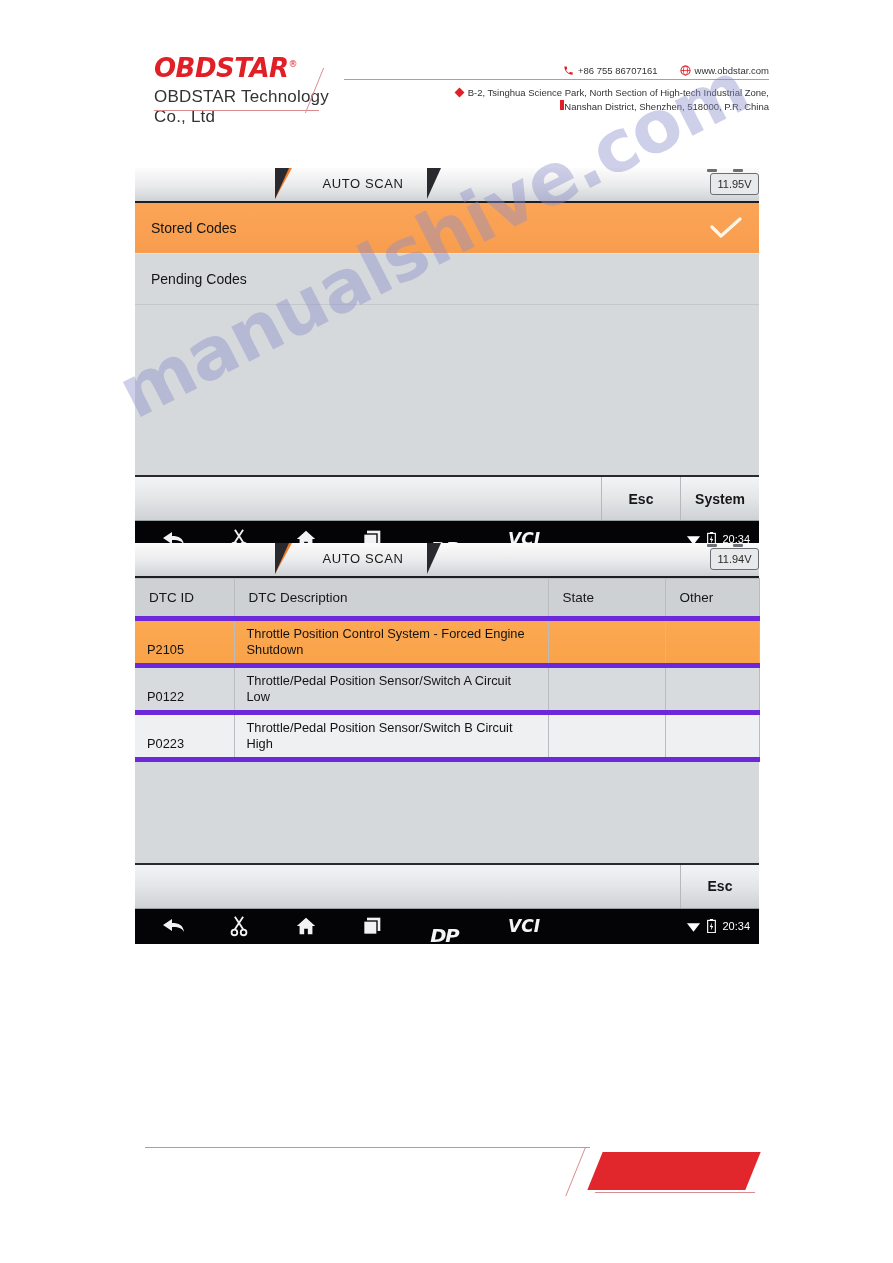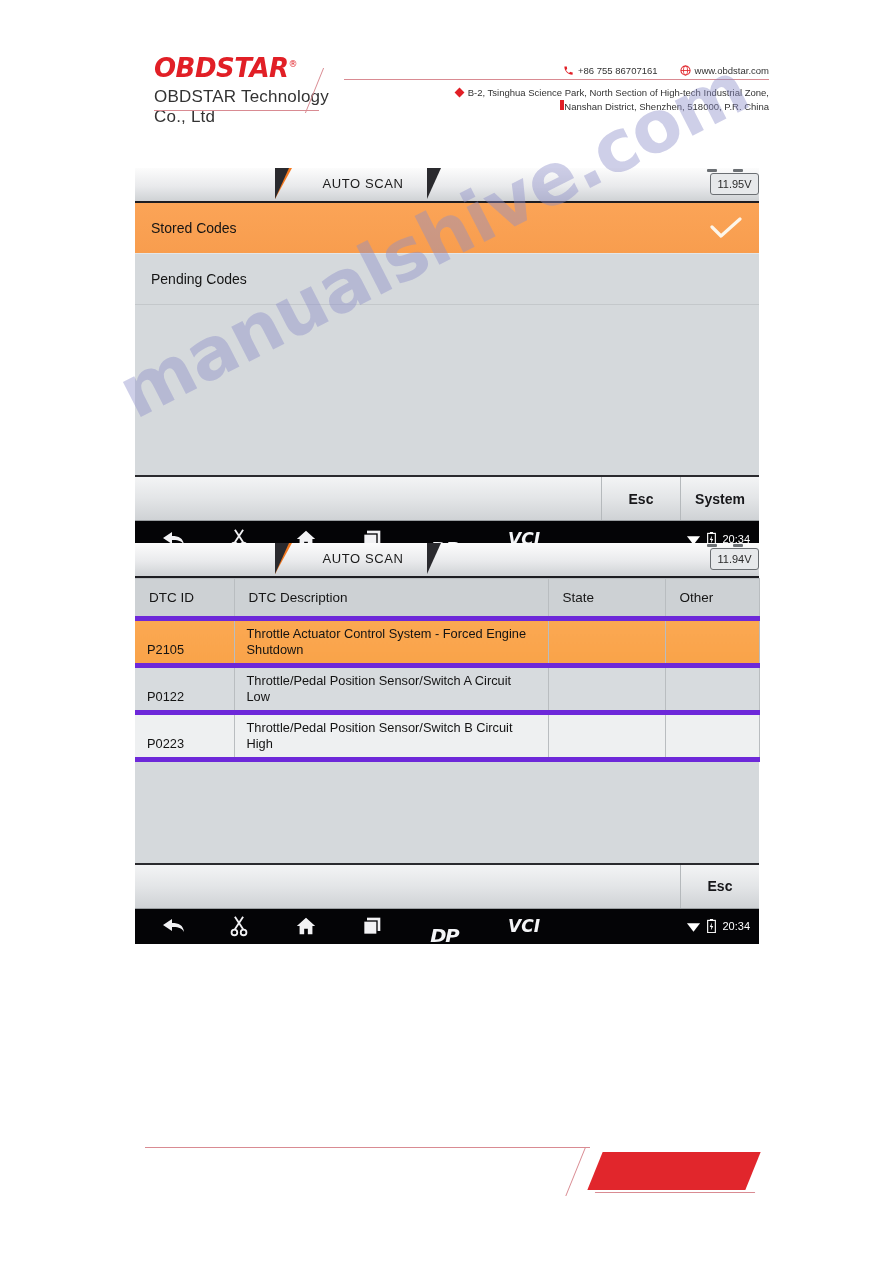--- a/index.html
+++ b/index.html
@@ -339,21 +339,21 @@
       <tr>
         <th>DTC ID</th>
         <th>DTC Description</th>
         <th>State</th>
         <th>Other</th>
       </tr>
     </thead>
     <tbody>
       <tr class="trow-hl">
         <td class="td-id">P2105</td>
-        <td>Throttle Actuator Control System - Forced Engine Shutdown</td>
+        <td>Throttle Position Control System - Forced Engine Shutdown</td>
         <td></td>
         <td></td>
       </tr>
       <tr class="trow-a">
         <td class="td-id">P0122</td>
         <td>Throttle/Pedal Position Sensor/Switch A Circuit Low</td>
         <td></td>
         <td></td>
       </tr>
       <tr class="trow-b">

